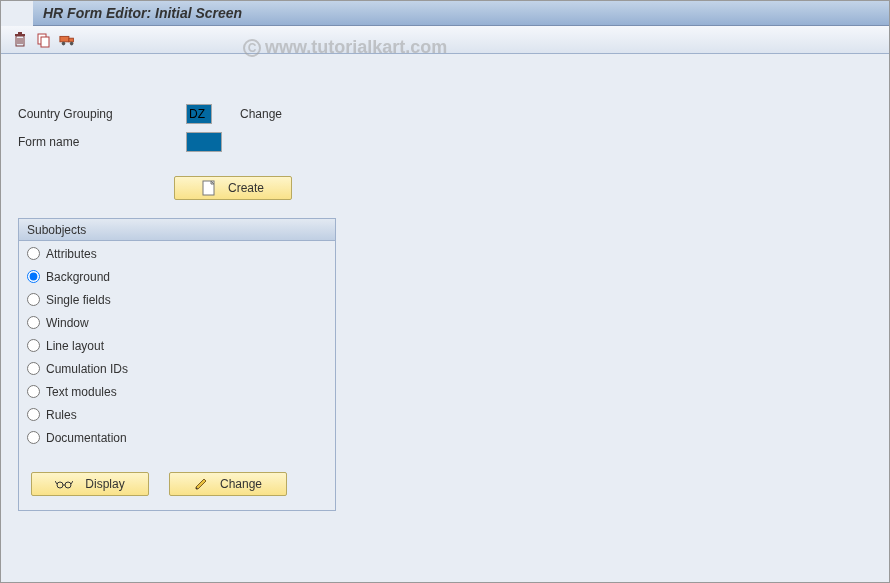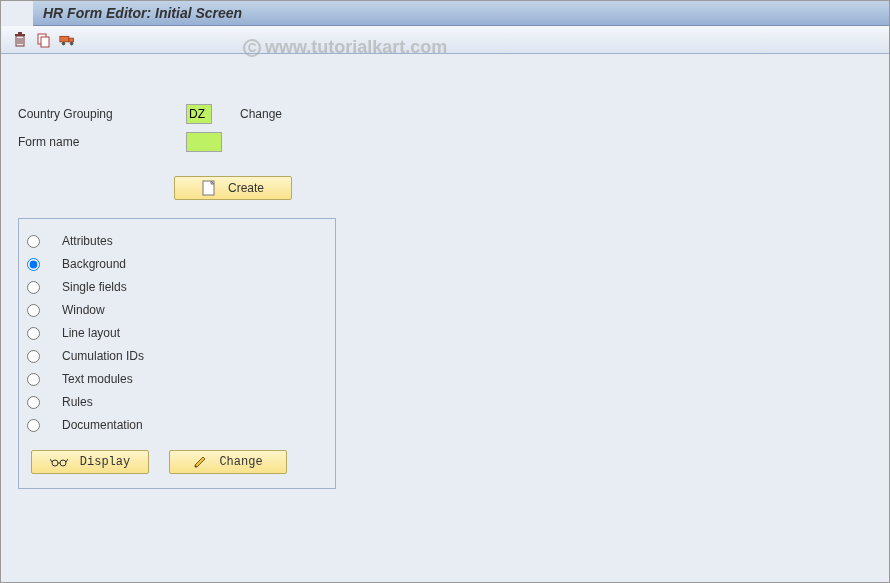--- a/index.html
+++ b/index.html
@@ -52,21 +52,21 @@
       height: 24px;
     }
     .field-label {
       width: 168px;
       color: #333;
     }
     .field-input-wrap {
       display: flex;
       align-items: center;
       border: 1px solid #a5a5a5;
-      background: #bef264;
+      background: #0369a1;
       height: 20px;
     }
     .field-input {
       border: none;
       height: 18px;
       padding: 0 2px;
       font-family: Arial, sans-serif;
       font-size: 12px;
       background: transparent;
       outline: none;
@@ -92,21 +92,20 @@
       font-size: 12px;
       color: #333;
     }
     .btn-create {
       width: 118px;
       margin-left: 156px;
       margin-top: 18px;
     }
     .btn-display,.btn-change {
       width: 118px;
-      font-family: Liberation Mono, monospace;
     }
     .btn-icon { display: inline-flex; }
     .subobjects-panel {
       margin-top: 18px;
       width: 318px;
       border: 1px solid #9fb1cc;
       background: #e8edf4;
     }
     .panel-header {
       background: linear-gradient(to bottom, #e2e9f2 0%, #c0cfe3 100%);
@@ -115,23 +114,22 @@
       color: #333;
       height: 22px;
       display: flex;
       align-items: center;
     }
     .panel-body {
       padding: 6px 8px 10px 8px;
     }
     .radio-row {
       display: flex;
-      align-items: flex-end;
+      align-items: flex-start;
       height: 23px;
-      gap: 16px;
     }
     .radio-row input[type="radio"] {
       margin-right: 6px;
     }
     .radio-row label {
       color: #333;
       cursor: pointer;
     }
     .panel-buttons {
       display: flex;
@@ -219,20 +217,21 @@
     <span class="btn-icon">
       <svg width="14" height="16" viewBox="0 0 14 16">
         <rect x="1" y="1" width="11" height="14" fill="#fff" stroke="#777"></rect>
         <polygon points="9,1 12,4 9,4" fill="#ddd" stroke="#777"></polygon>
       </svg>
     </span>
     <span>Create</span>
   </button>
 
   <div class="subobjects-panel">
+    <div class="panel-header">Subobjects</div>
     <div class="panel-body">
       <div id="radio-container">
           <div class="radio-row">
             <input type="radio" name="subobj" id="so0" style="">
             <label for="so0">Attributes</label>
           </div>
           <div class="radio-row">
             <input type="radio" name="subobj" id="so1" checked="" style="">
             <label for="so1">Background</label>
           </div>

